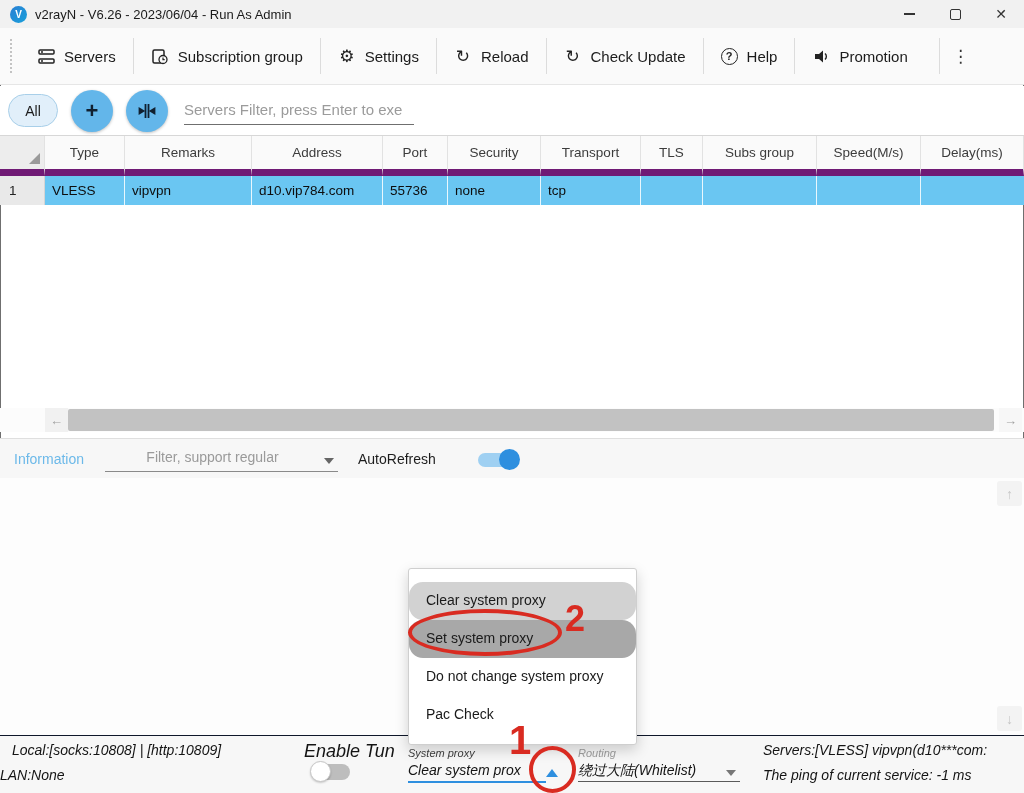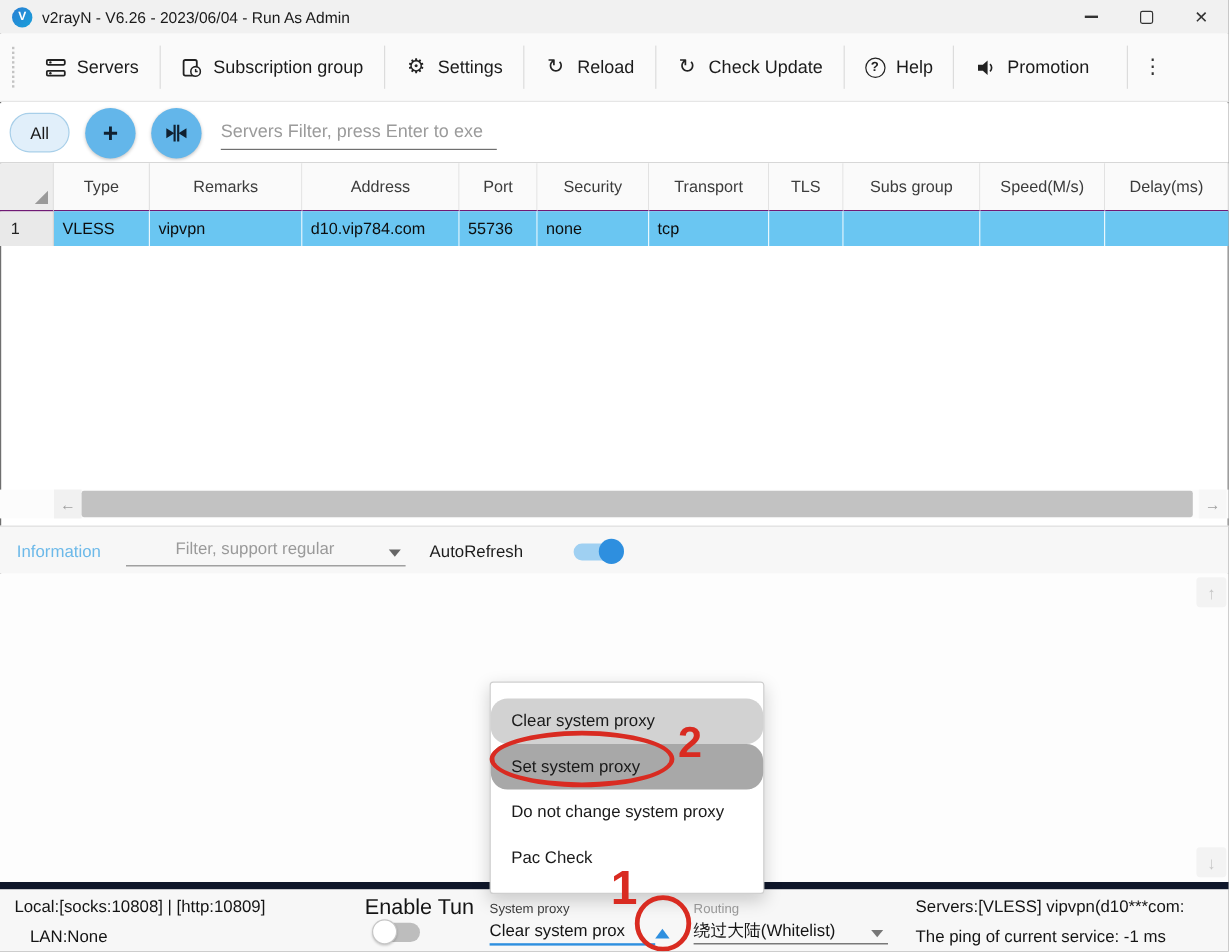--- a/index.html
+++ b/index.html
@@ -38,21 +38,21 @@
     display:flex; align-items:center; justify-content:center; margin-left:13px;
     box-shadow:0 1px 3px rgba(0,0,0,.25); color:#102030; }
   .round-btn.plus { font-size:22px; font-weight:bold; }
   .servers-filter-input { margin-left:16px; width:230px; font-size:15px; color:#333;
     border:none; outline:none; border-bottom:1px solid #6f6f6f; background:transparent;
     padding:4px 0 6px 0; }
   .servers-filter-input::placeholder { color:#9b9b9b; }
   
   .grid { position:absolute; left:0; top:135px; width:1024px; border-top:1px solid #d7d7d7; font-size:13.5px; }
   .grid-row { display:grid; grid-template-columns:45px 80px 127px 131px 65px 93px 100px 62px 114px 104px 103px; }
-  .hcell { height:40px; background:#fafafa; border-right:1px solid #e2e2e2; border-bottom:1px solid #701a75;
+  .hcell { height:40px; background:#fafafa; border-right:1px solid #e2e2e2; border-bottom:7px solid #701a75;
     display:flex; align-items:center; justify-content:center; color:#3c3c3c; }
   .hcell.corner { background:#ededed; position:relative; }
   .corner-tri { position:absolute; right:4px; bottom:5px; width:0; height:0;
     border-left:11px solid transparent; border-bottom:11px solid #9a9a9a; }
   .dcell { height:29px; background:#6ac6f2; border-right:1px solid rgba(255,255,255,.85);
     display:flex; align-items:center; padding-left:7px; color:#0d0d0d; }
   .dcell.idx { background:#e9e9e9; border-right:1px solid #d5d5d5; padding-left:9px; color:#222; }
   
   .hscroll { position:absolute; left:0; top:408px; width:1024px; height:24px; background:#fcfcfc; }
   .hs-arrow { position:absolute; top:0; width:23px; height:24px; background:#f1f1f1;
@@ -79,23 +79,23 @@
   .vs-up { top:3px; } .vs-down { top:228px; }
   
   .popup { position:absolute; left:408px; top:568px; width:229px; z-index:10;
     background:#fff; border:1px solid #cfcfcf; border-radius:3px;
     box-shadow:0 5px 14px rgba(0,0,0,.18); padding:13px 0 10px 0; }
   .menu-item { height:38px; line-height:36px; padding-left:17px; font-size:14px; color:#1a1a1a;border-radius:14px; }
   .mi-0 { background:#d2d2d2; }
   .mi-1 { background:#a8a8a8; }
   
   .statusbar { position:absolute; left:0; top:735px; width:1024px; height:58px;
-    background:#f7f7f7; border-top:6px solid #0f172a; font-size:14px; color:#141414; }
+    background:#f7f7f7; border-top:1px solid #0f172a; font-size:14px; color:#141414;font-style:italic; }
   .sb-local { position:absolute; left:12px; top:6px; }
-  .sb-lan { position:absolute; left:25px; top:31px; }
+  .sb-lan { position:absolute; left:0; top:31px; }
   .tun-label { position:absolute; left:304px; top:5px; font-size:18px; }
   .toggle-off { position:absolute; left:310px; top:25px; width:42px; height:21px; }
   .toggle-off .track { position:absolute; left:4px; top:3px; width:36px; height:16px; border-radius:8px; background:#bdbdbd; }
   .toggle-off .knob { position:absolute; left:0; top:0; width:21px; height:21px; border-radius:50%;
     background:#fff; border:1px solid #c6c6c6; box-shadow:0 1px 2px rgba(0,0,0,.2); }
   .sp-label { position:absolute; left:408px; top:11px; font-size:11px; color:#3d3d3d; }
   .sp-value { position:absolute; left:408px; top:26px; white-space:nowrap; }
   .sp-underline { position:absolute; left:408px; top:45px; width:138px; height:2px; background:#2e8fdf; }
   .sp-arrow-up { position:absolute; left:546px; top:33px; width:0; height:0;
     border-left:6px solid transparent; border-right:6px solid transparent; border-bottom:8px solid #2e8fdf; }

